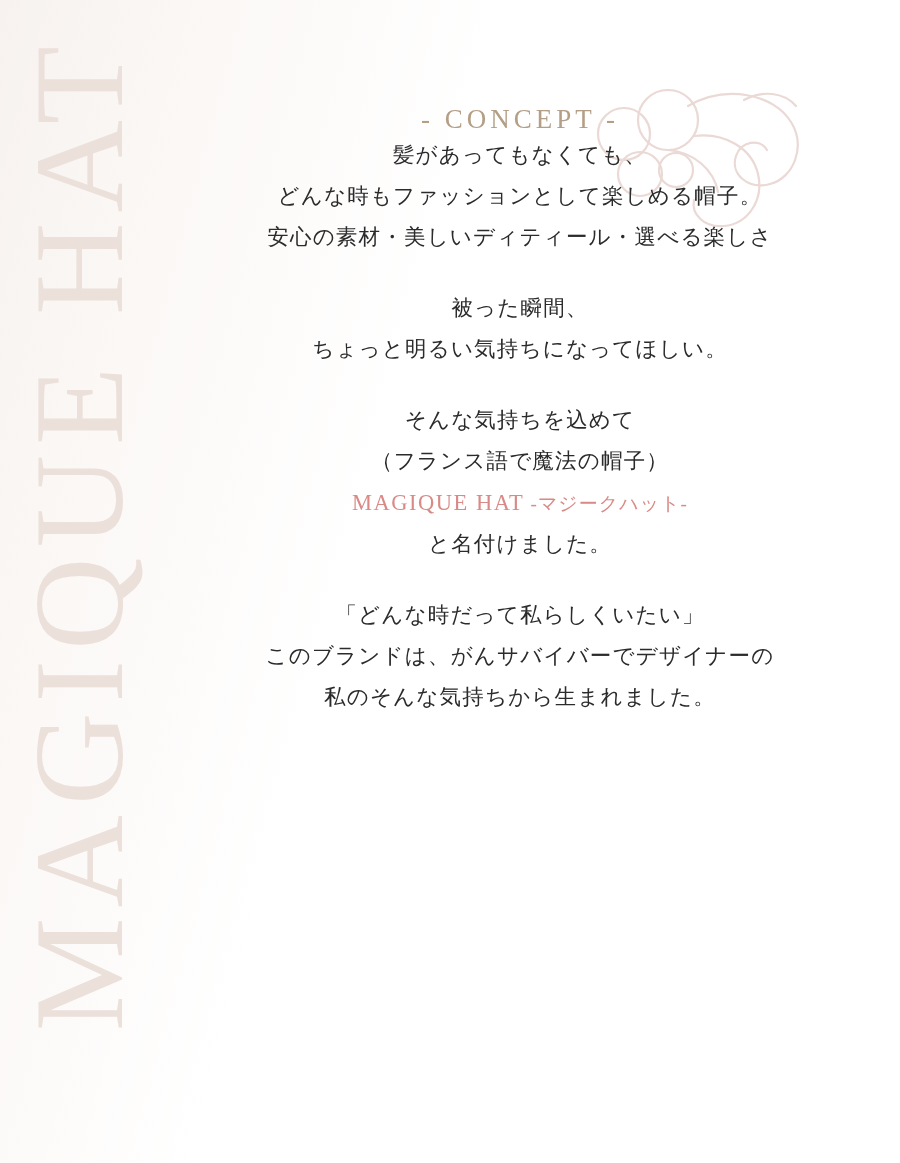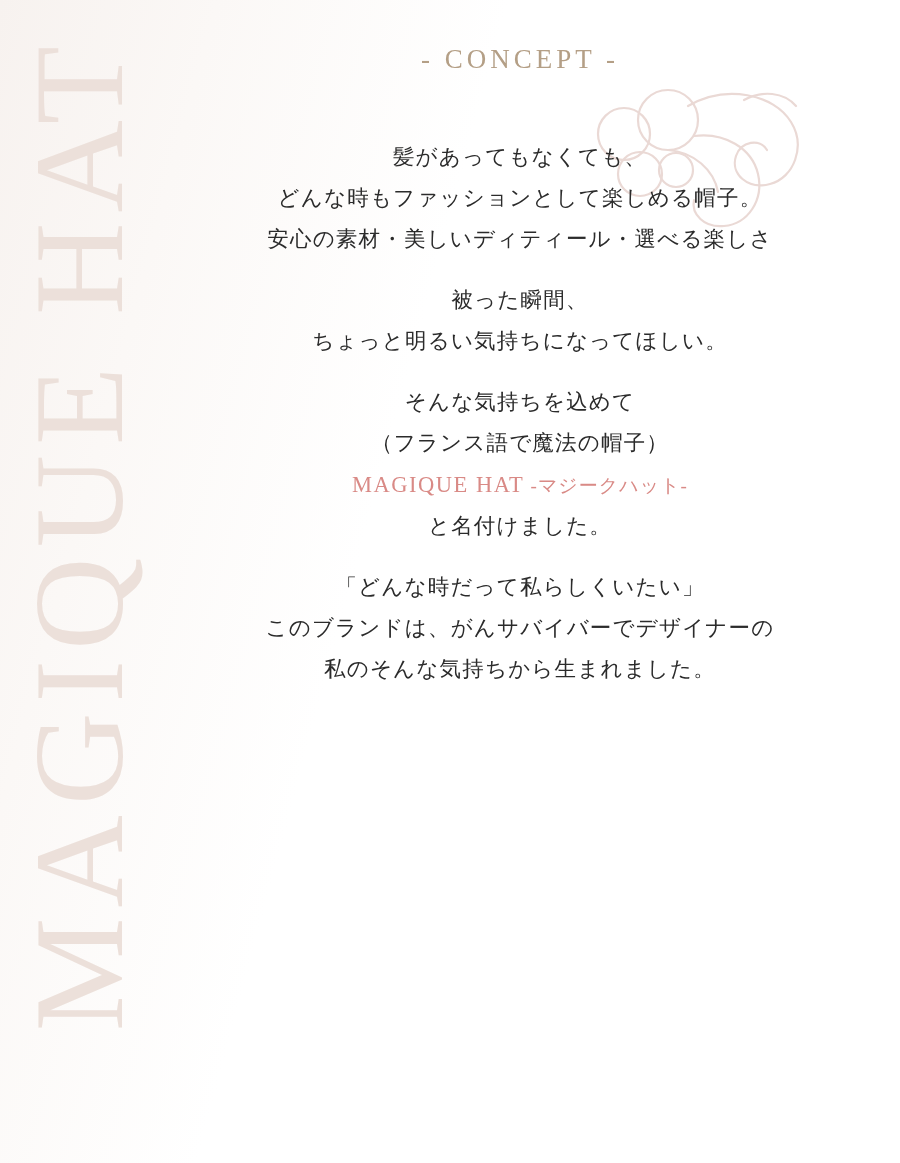--- a/index.html
+++ b/index.html
@@ -61,33 +61,32 @@
   .content {
     position: absolute;
     left: 150px;
     top: 0;
     width: 740px;
     height: 1163px;
     text-align: center;
   }
 
   .concept-heading {
-    margin-top: 44px;
+    margin-top: 104px;
     font-family: "Liberation Serif", serif;
     font-size: 27px;
     letter-spacing: 4px;
     color: #b49f86;
     font-weight: 400;
   }
 
   .body-block {
-    margin-top: 62px;
   }
   .body-block + .body-block {
-    margin-top: 20px;
+    margin-top: 30px;
   }
 
   .line {
     font-family: "Liberation Serif", serif;
     font-size: 21.5px;
     line-height: 41px;
     color: #2b2b2b;
     letter-spacing: 1.2px;
     white-space: nowrap;
   }

